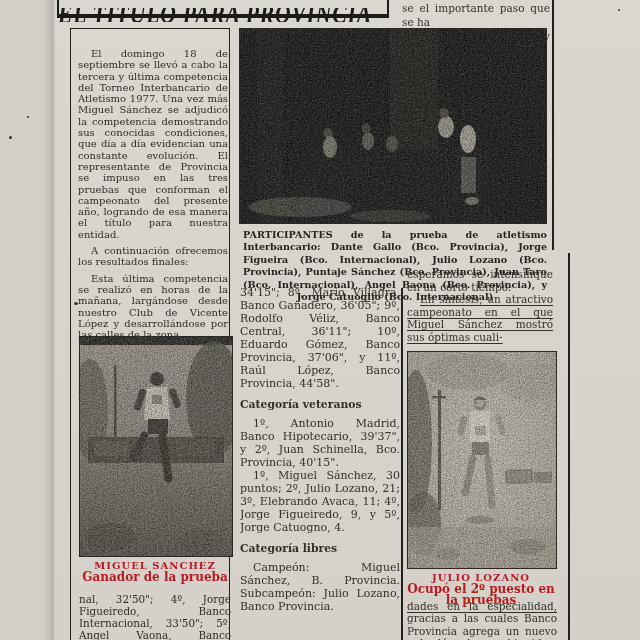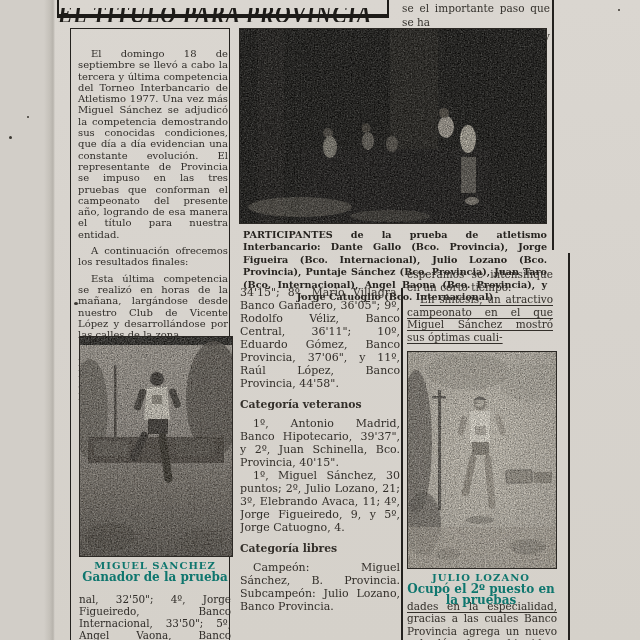--- a/index.html
+++ b/index.html
@@ -42,21 +42,21 @@
   
   .photo{outline:1px solid #2b2824;}
   .photo svg{display:block;width:100%;height:100%;}
   .ph-participants{left:240px;top:29px;width:306px;height:194px;}
   .ph-miguel{left:80px;top:337px;width:152px;height:219px;}
   .ph-julio{left:408px;top:352px;width:148px;height:216px;}
   
   .cap-part{left:243px;top:229px;width:304px;height:60px;
     font-weight:bold;font-size:9.6px;line-height:12.4px;
     text-align:justify;text-align-last:center;color:#26231f;}
-  .cap-center{text-align:center;color:#0f766e;}
+  .cap-center{text-align:center;color:#b91c1c;}
   .cap-title{font-weight:bold;font-size:10px;line-height:12px;letter-spacing:1px;}
   .cap-sub{font-weight:bold;font-size:12px;line-height:11px;}
   .cap-miguel{left:76px;top:560px;width:158px;}
   .cap-julio{left:402px;top:572px;width:158px;}
   
   .midcol{left:240px;top:286px;width:160px;height:354px;overflow:hidden;
     font-size:11px;line-height:13px;text-align:justify;color:#332f2a;}
   .midcol p{margin:0;}
   .midcol h4{margin:8px 0 6px 0;font-size:10.8px;font-weight:bold;}
   

